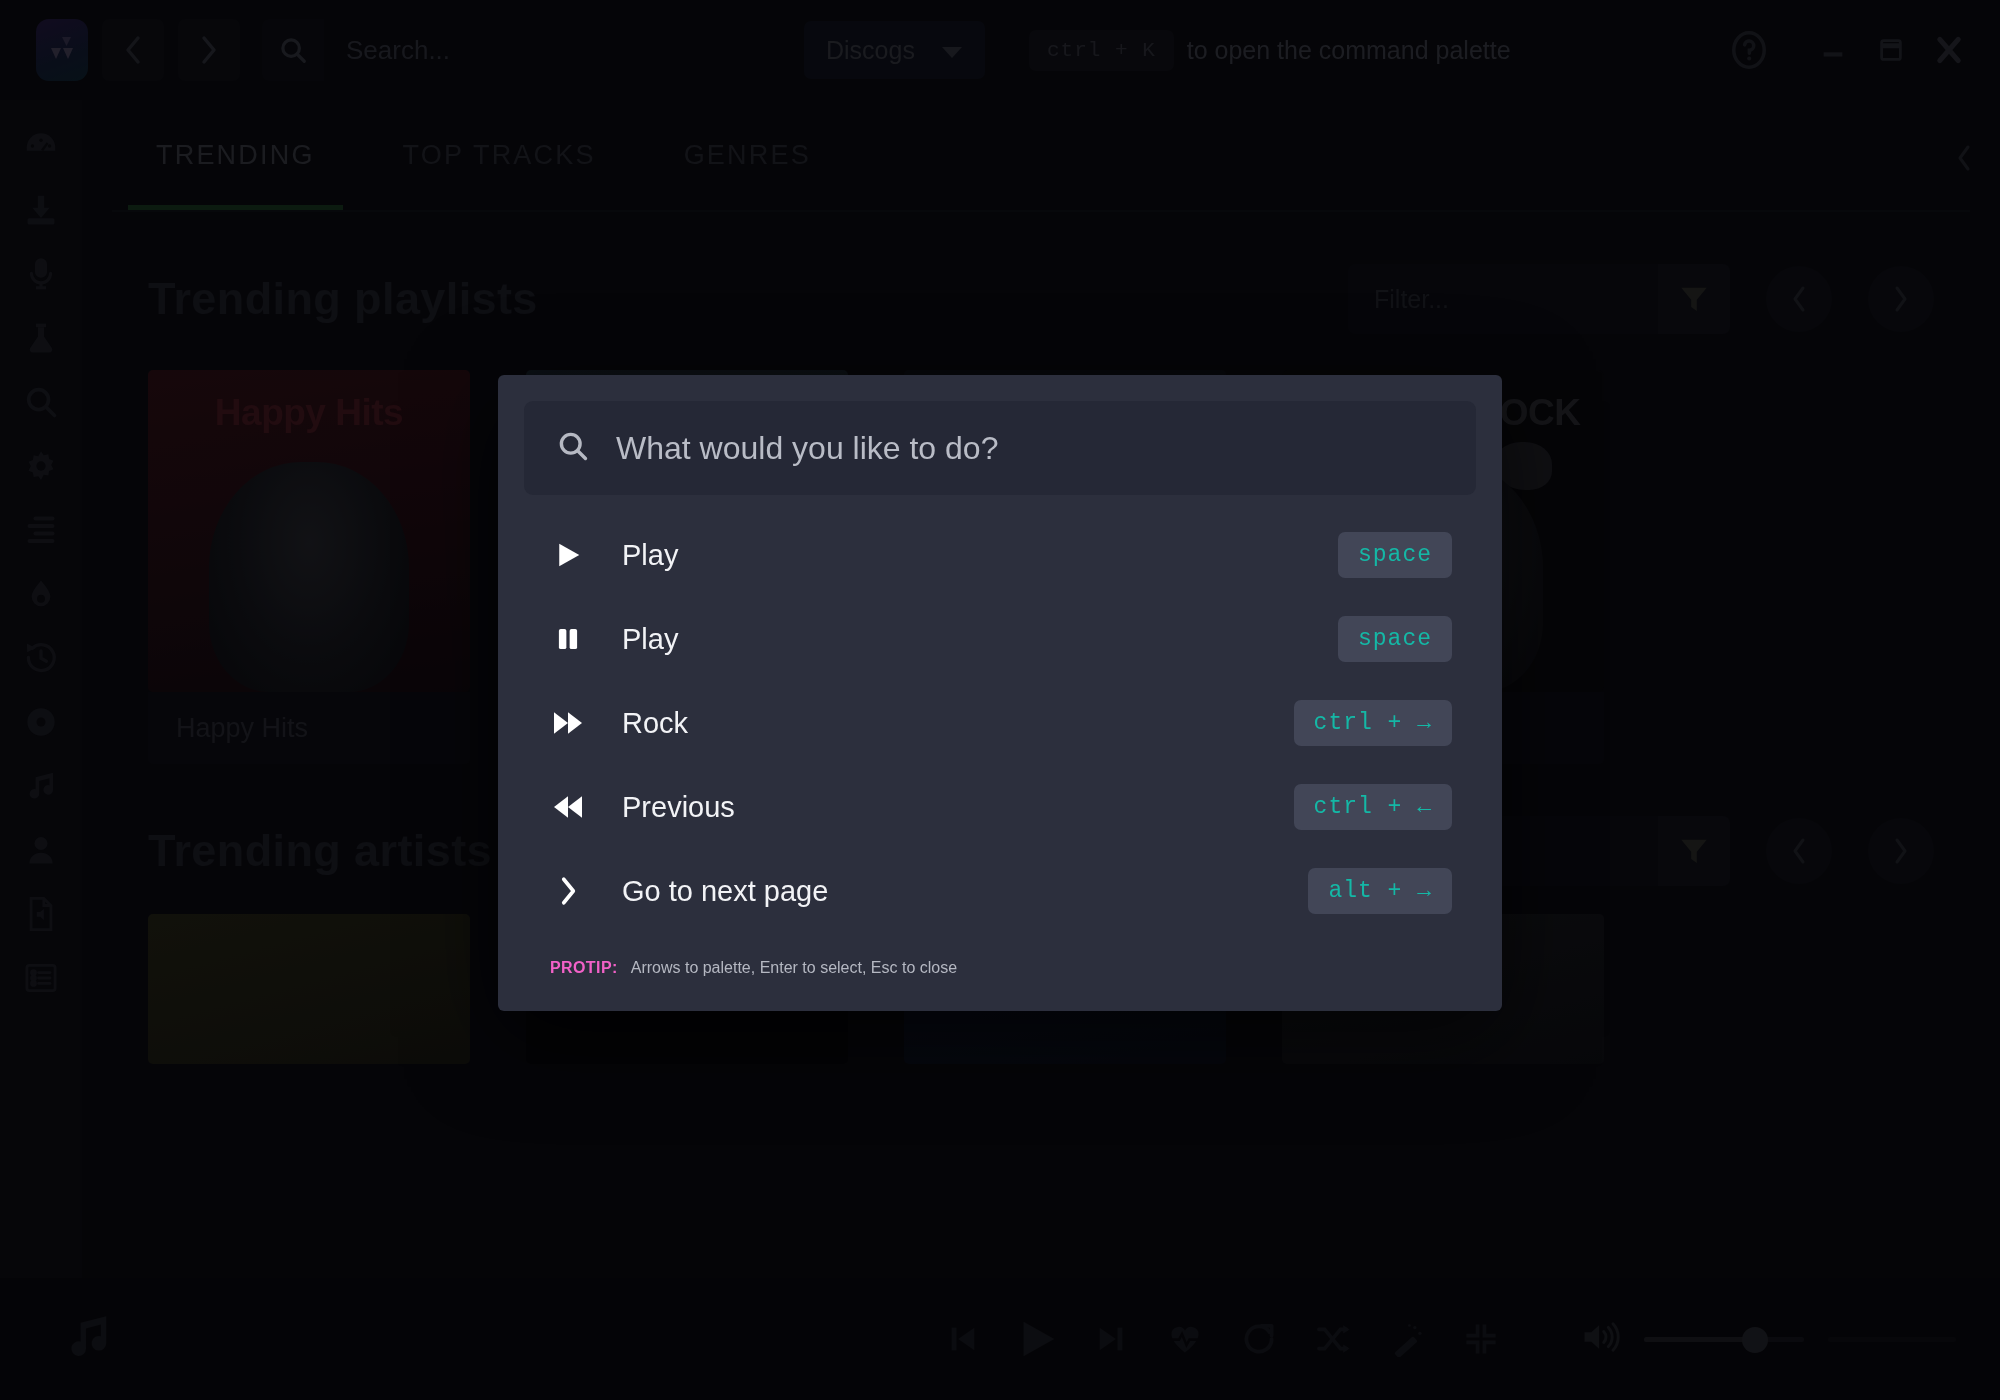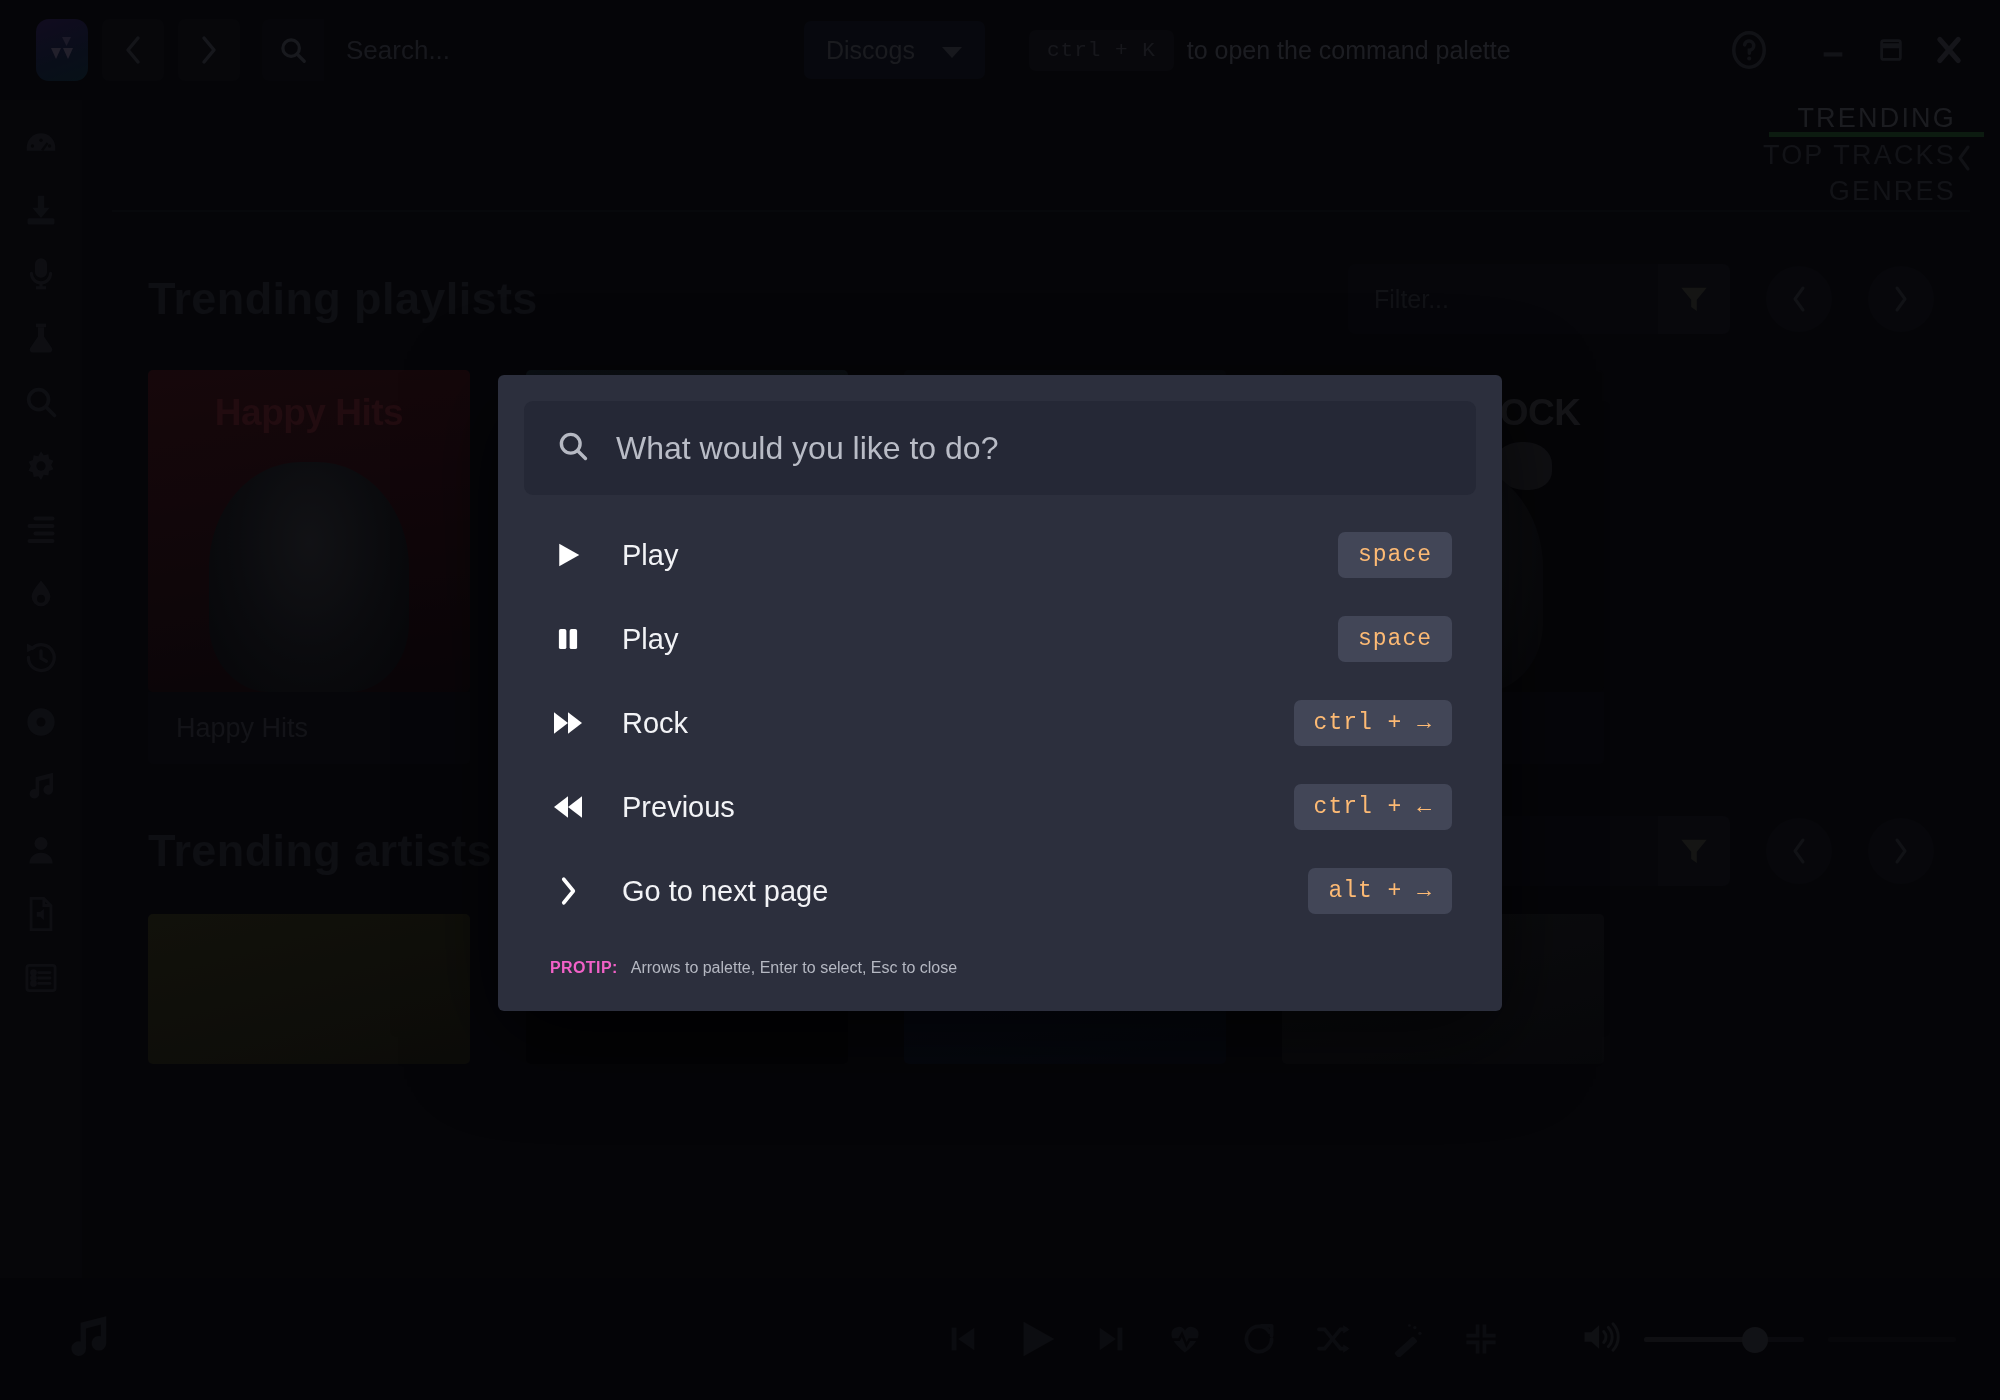--- a/index.html
+++ b/index.html
@@ -66,21 +66,21 @@
   .side-icon {
     width:82px; height:64px; display:flex; align-items:center; justify-content:center;
     color:#1e2025;
   }
 
   
   .content {
     position:absolute; left:82px; top:100px; width:1918px; height:1110px;
     background:#08080b; overflow:hidden;
   }
-  .tabs { display:flex; align-items:flex-end; height:110px; padding-left:30px; gap:0;flex-direction:column; }
+  .tabs { display:flex; align-items:flex-end; height:110px; padding-left:30px; gap:0; }
   .tab {
     padding:0 44px; height:110px; display:flex; align-items:center;
     font-size:27px; letter-spacing:2.2px; color:#2d2f36; position:relative;
   }
   .tab.active { color:#47494f; }
   .tab.active::after {
     content:""; position:absolute; left:16px; right:16px; bottom:0; height:5px;
     background:#1d4722;
   }
   .tab-rule { height:2px; background:#0e0f13; margin:0 30px; }
@@ -183,21 +183,21 @@
   .palette-search-text { font-size:32px; color:#b9bcc6; }
   .cmd-list { padding:18px 0 0 0; }
   .cmd-row {
     display:flex; align-items:center; height:84px; padding:0 24px; gap:34px;
   }
   .cmd-icon { width:40px; display:flex; align-items:center; justify-content:center; color:#fff; }
   .cmd-label { font-size:29px; color:#f2f3f6;text-align:center; }
   .cmd-spacer { flex:1; }
   .cmd-keys {
     background:#424657; border-radius:7px; padding:10px 20px;
-    font-family:"Liberation Mono", monospace; font-size:23px; color:#fdba74;
+    font-family:"Liberation Mono", monospace; font-size:23px; color:#14b8a6;
     letter-spacing:1px; white-space:nowrap;
   }
   .protip {
     display:flex; align-items:center; gap:13px; padding:26px 26px 34px 26px;
     font-size:16px;
   }
   .protip-label { color:#f261c8; font-weight:bold; letter-spacing:.4px; }
   .protip-text { color:#b5b8c2; }
 </style>
 </head>

